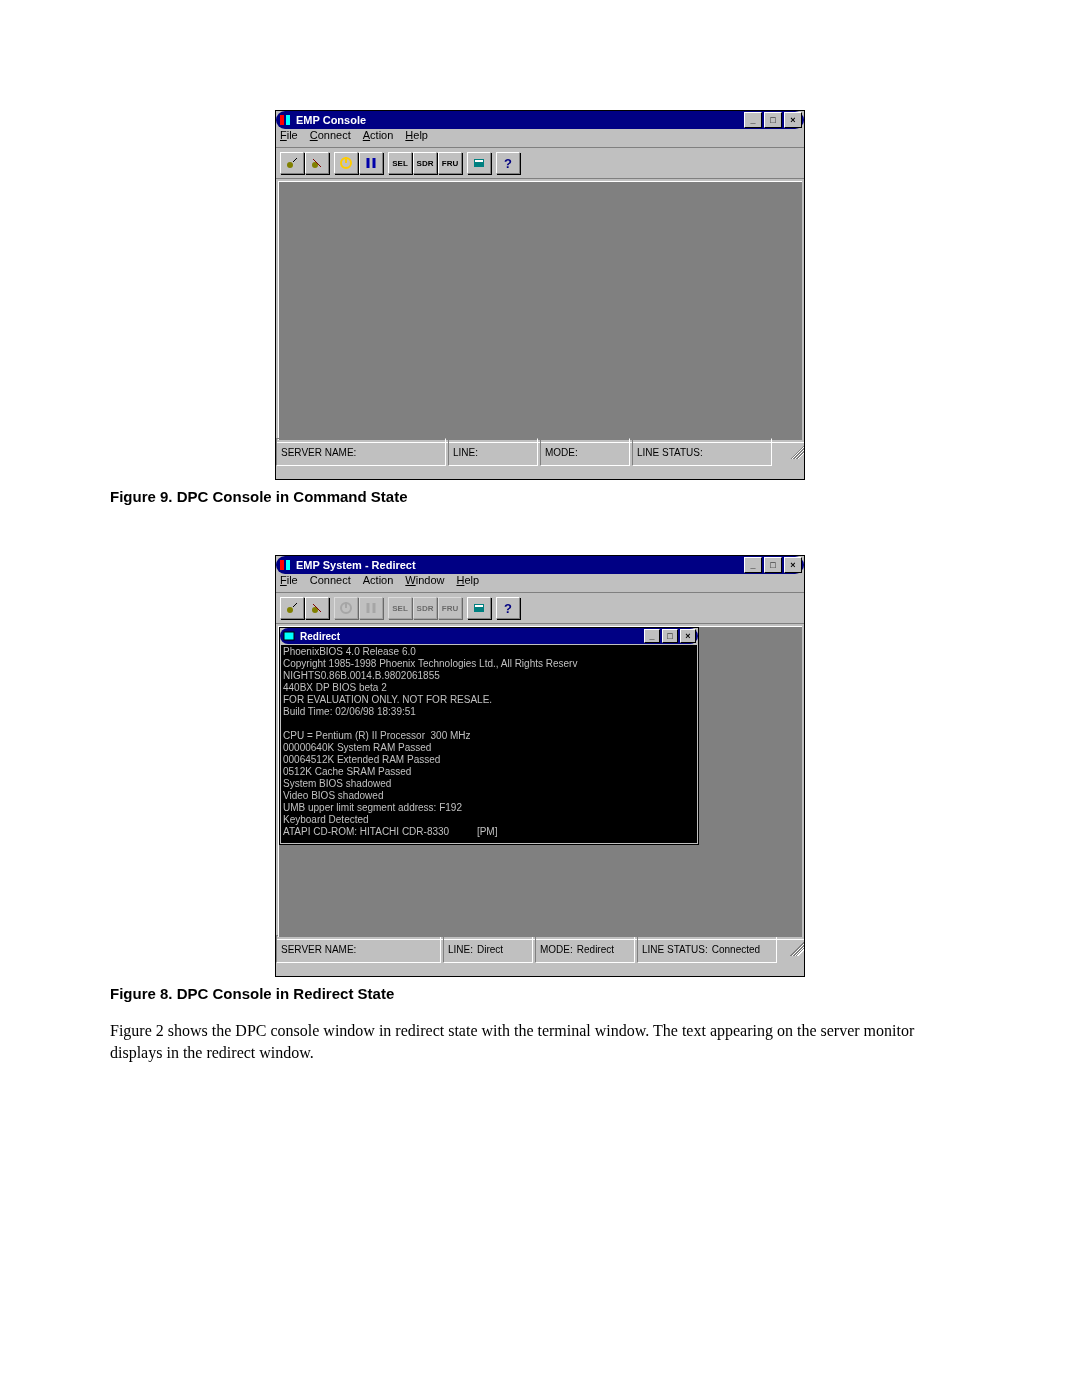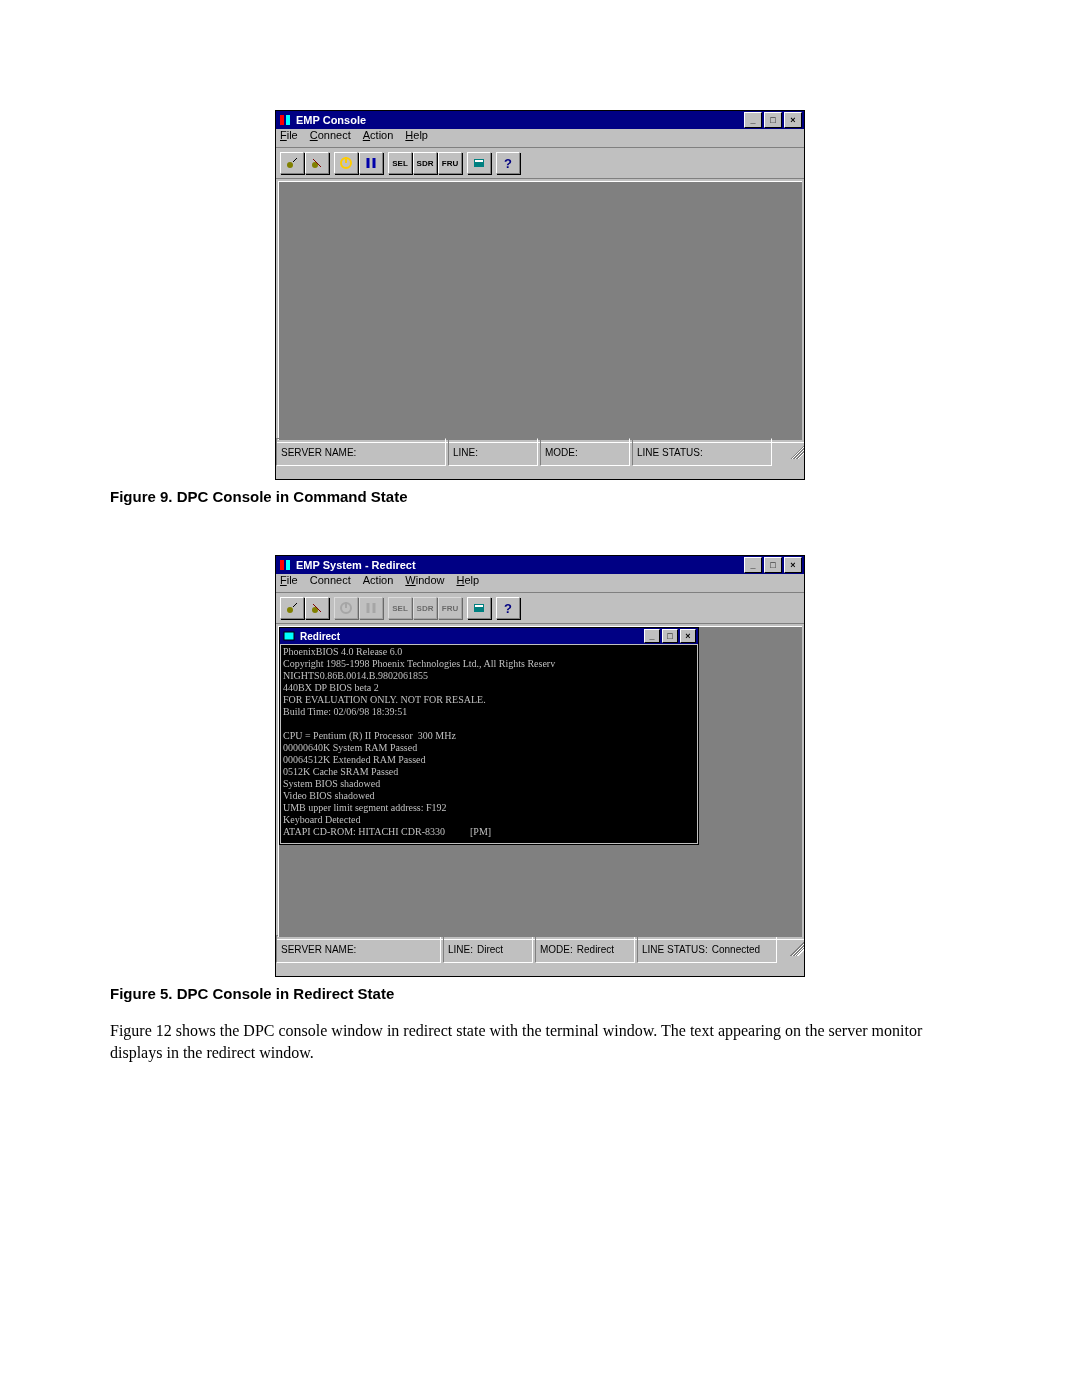--- a/index.html
+++ b/index.html
@@ -30,20 +30,21 @@
   }
   .titlebar {
     background: #000084;
     color: #fff;
     height: 18px;
     display: flex;
     align-items: center;
     padding: 0 2px;
     font-weight: bold;
     font-size: 11px;
+    border-radius: 9px;
   }
   .titlebar .app-icon {
     width: 14px;
     height: 14px;
     margin-right: 4px;
     display: inline-flex;
     align-items: center;
     justify-content: center;
   }
   .titlebar .title-text {
@@ -181,21 +182,21 @@
     left: 0;
     width: 420px;
     background: #c0c0c0;
     border: 1px solid #000;
     box-sizing: border-box;
   }
   .redirect-win .titlebar { height: 16px; font-size: 10px; }
   .redirect-client {
     background: #000;
     color: #c0c0c0;
-    font-family: Liberation Serif, serif;
+    font-family: Liberation Sans, sans-serif;
     font-size: 10px;
     line-height: 12px;
     padding: 1px 2px;
     white-space: pre;
     margin: 1px;
     height: 196px;
     overflow: hidden;
   }
 
   
@@ -404,18 +405,18 @@
         <span>Redirect</span>
       </div>
       <div class="statuscell" style="width:140px;">
         <span class="lbl">LINE STATUS:</span>
         <span>Connected</span>
       </div>
       <div class="grip"></div>
     </div>
   </div>
 
-  <div class="caption">Figure 5.  DPC Console in Redirect State</div>
-
-  <p class="body-text">Figure 12 shows the DPC console window in redirect state with the terminal window.  The text appearing on the server monitor displays in the redirect window.</p>
+  <div class="caption">Figure 8.  DPC Console in Redirect State</div>
+
+  <p class="body-text">Figure 2 shows the DPC console window in redirect state with the terminal window.  The text appearing on the server monitor displays in the redirect window.</p>
 
 
 </div>
 
 </body></html>

